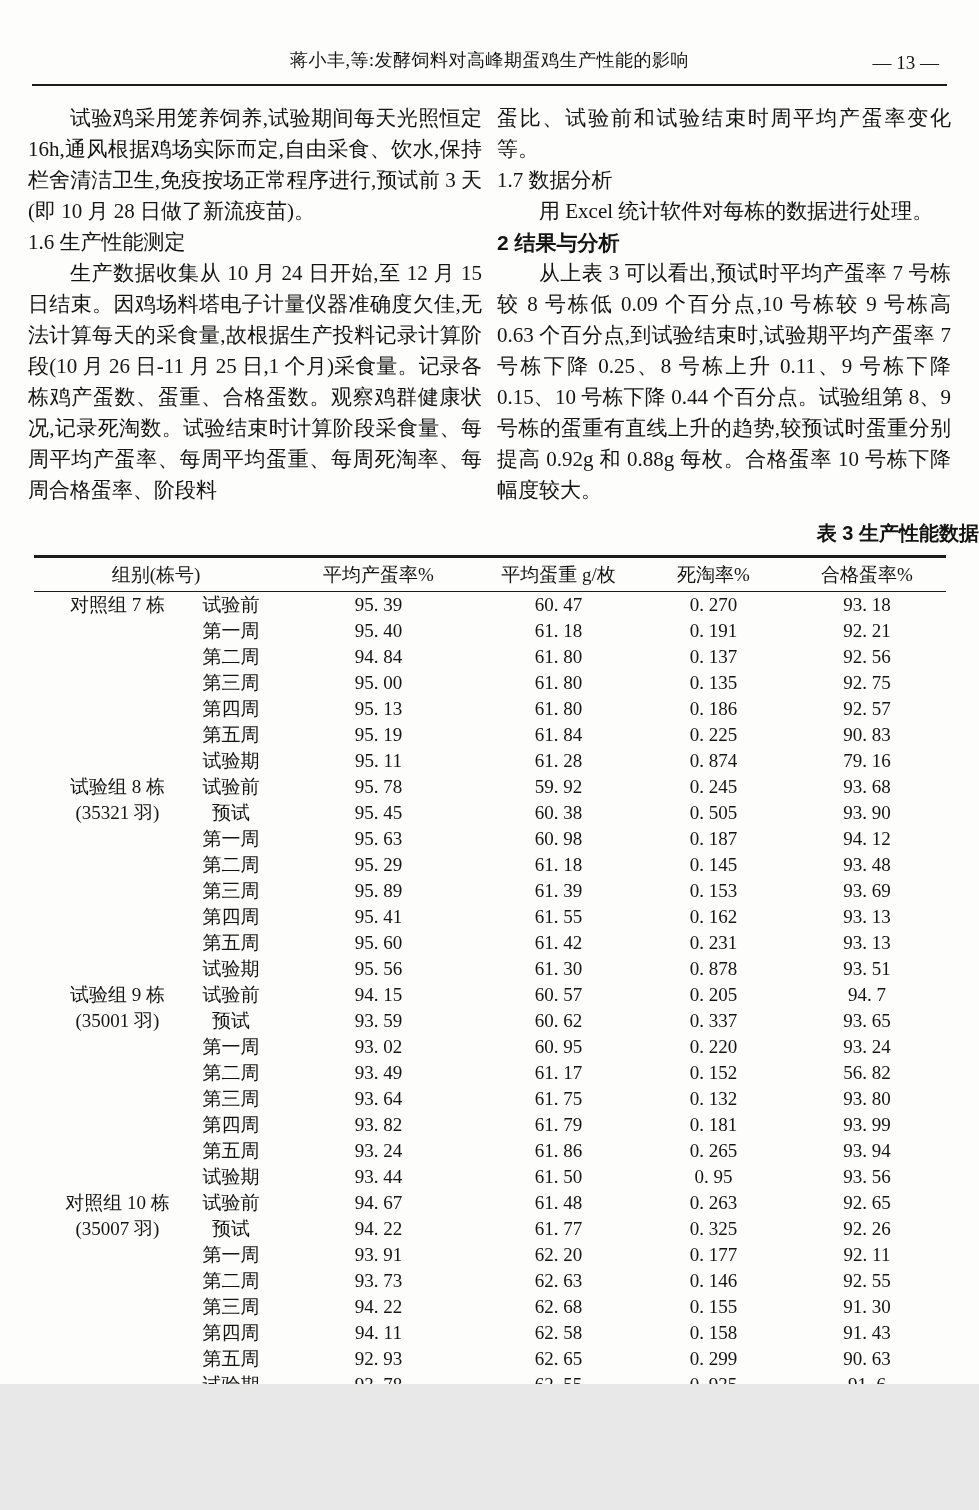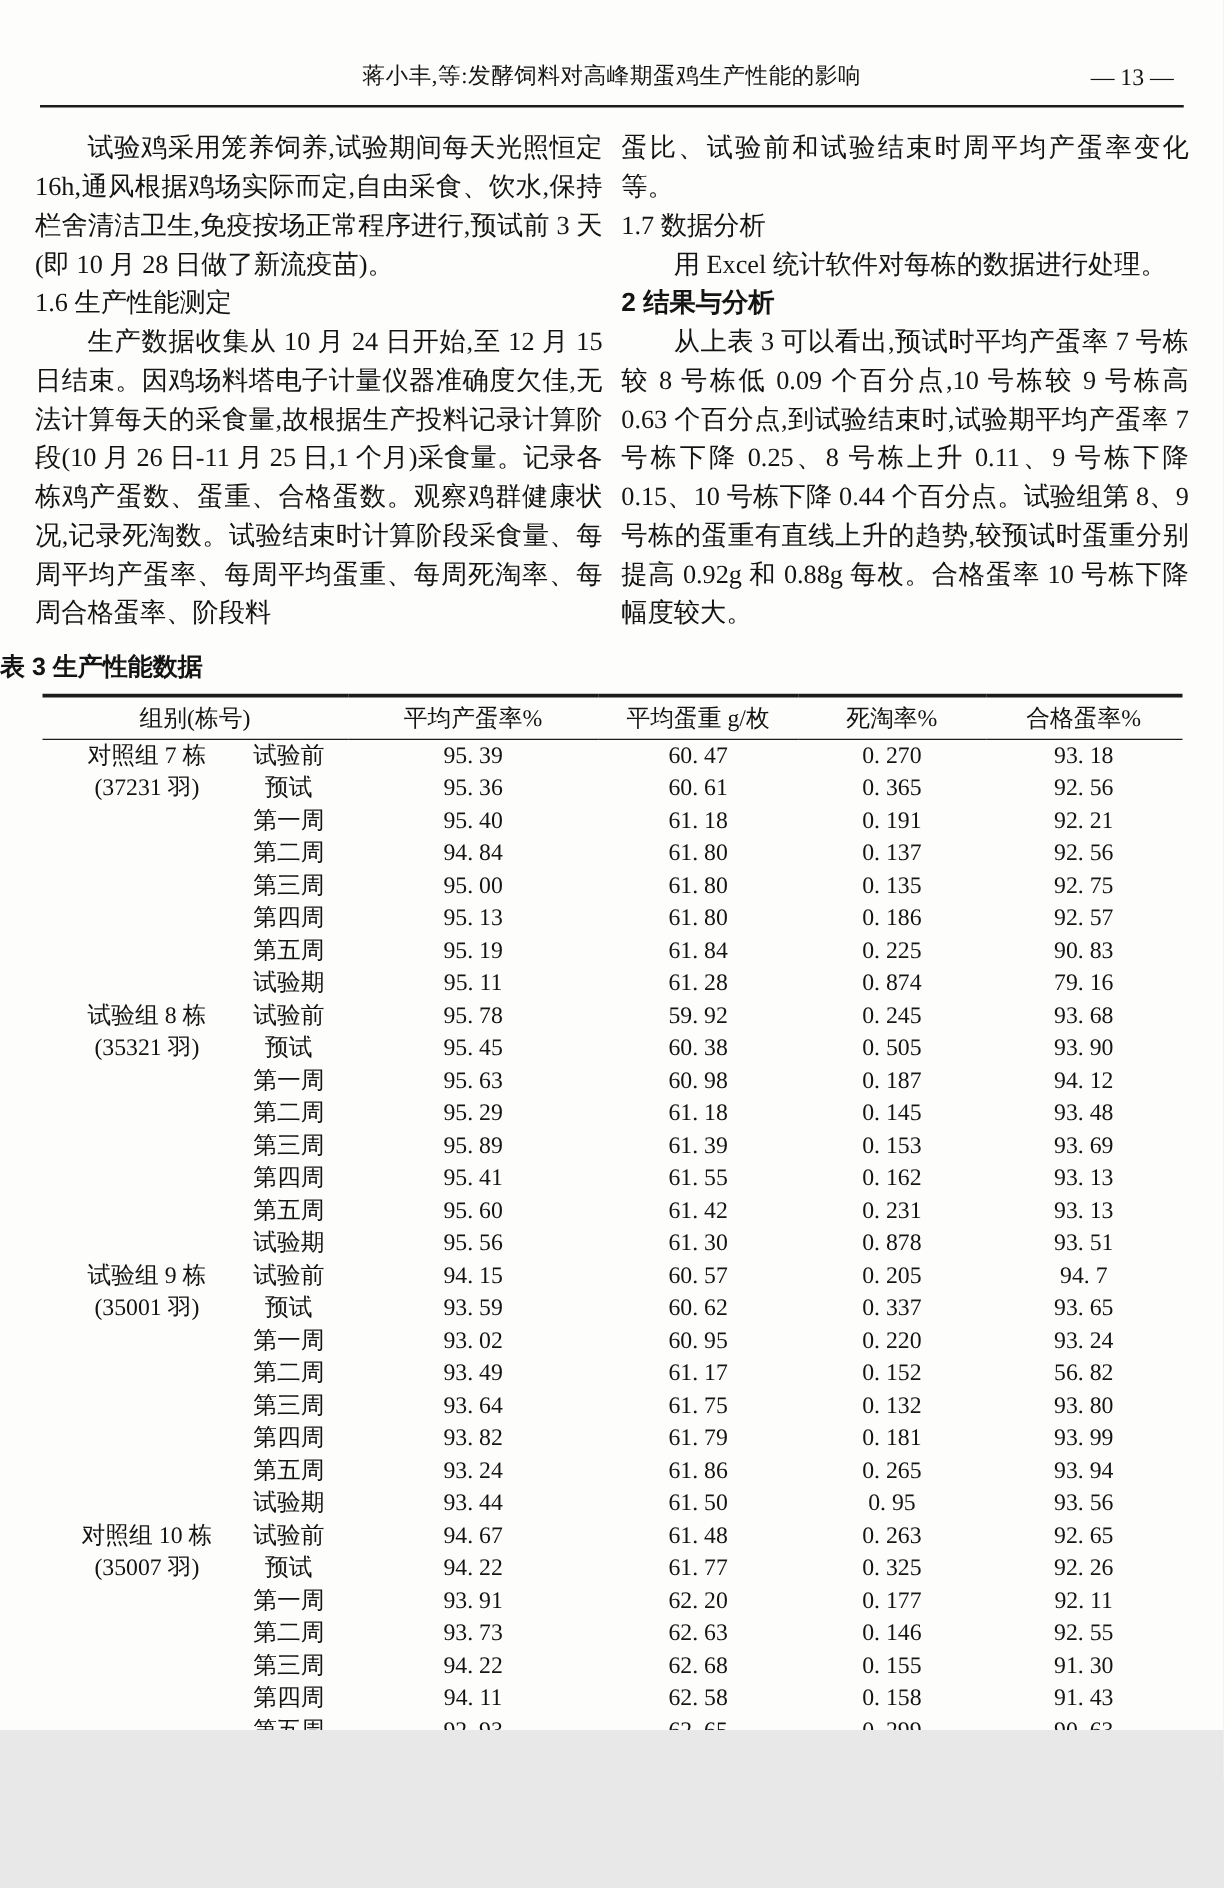--- a/index.html
+++ b/index.html
@@ -57,21 +57,21 @@
     line-height: 31px;
   }
   .h-section {
     font-size: 21px;
     font-weight: bold;
     font-family: "Liberation Sans", "DejaVu Sans", sans-serif;
     line-height: 31px;
   }
   
   .table-caption {
-    text-align: left;
+    text-align: right;
     font-weight: bold;
     font-family: "Liberation Sans", "DejaVu Sans", sans-serif;
     font-size: 20px;
     margin: 14px 0 8px 0;
   }
   table.data {
     width: 912px;
     margin: 0 auto;
     border-collapse: collapse;
     table-layout: fixed;
@@ -156,28 +156,20 @@
     <tbody>
         <tr>
       <td class="c-group">对照组 7 栋</td>
       <td>试验前</td>
       <td>95. 39</td>
       <td>60. 47</td>
       <td>0. 270</td>
       <td>93. 18</td>
     </tr>
         <tr>
-      <td class="c-group">(37231 羽)</td>
-      <td>预试</td>
-      <td>95. 36</td>
-      <td>60. 61</td>
-      <td>0. 365</td>
-      <td>92. 56</td>
-    </tr>
-        <tr>
       <td class="c-group"></td>
       <td>第一周</td>
       <td>95. 40</td>
       <td>61. 18</td>
       <td>0. 191</td>
       <td>92. 21</td>
     </tr>
         <tr>
       <td class="c-group"></td>
       <td>第二周</td>

